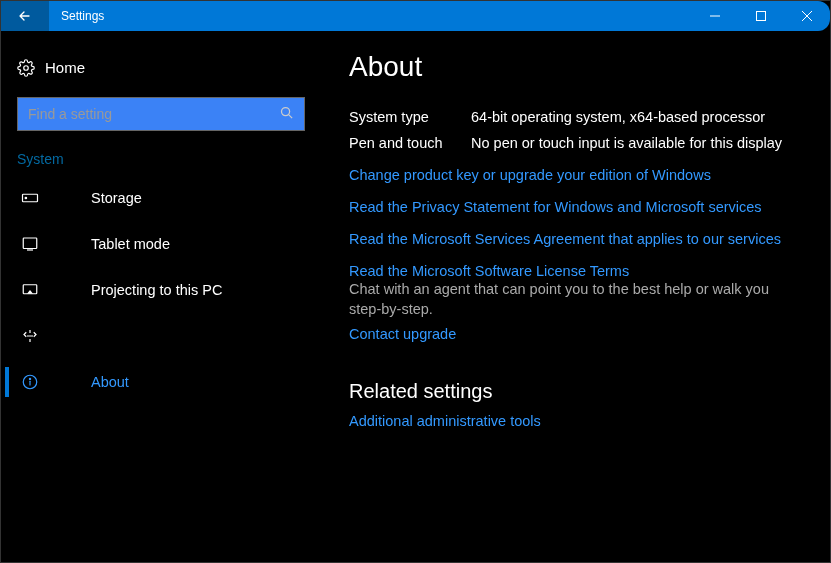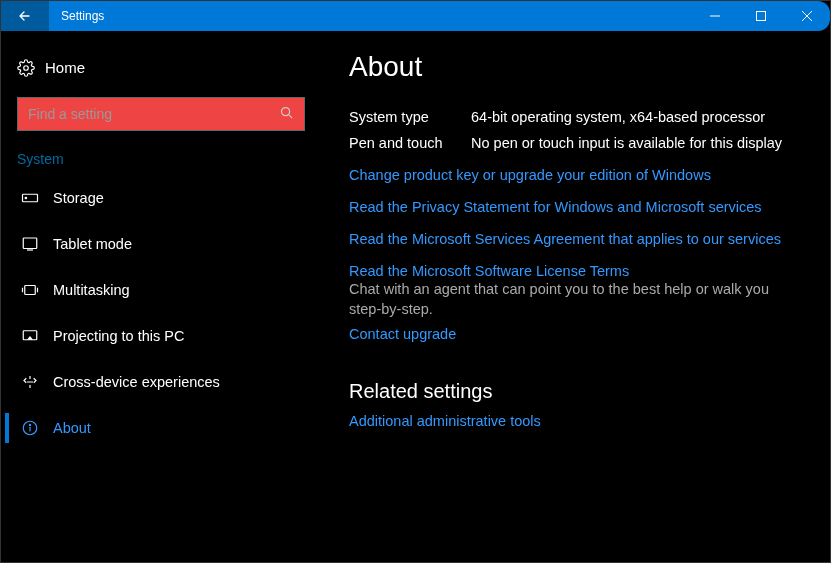--- a/index.html
+++ b/index.html
@@ -73,21 +73,21 @@
     .home-row .label {
       font-size: 15px;
     }
     .search-box {
       margin: 0 16px 20px 16px;
       border: 1px solid #666;
       height: 34px;
       display: flex;
       align-items: center;
       padding: 4px 10px;
-      background: #ef4444;
+      background: #3b82f6;
     }
     .search-box input {
       flex: 1;
       background: transparent;
       border: none;
       color: #fff;
       font-size: 14px;
       outline: none;
     }
     .search-box input::placeholder {
@@ -102,20 +102,21 @@
       padding: 0 16px 8px 16px;
     }
     .nav-item {
       display: flex;
       align-items: center;
       height: 46px;
       padding: 0 16px;
       cursor: pointer;
       border-left: 4px solid transparent;
       position: relative;
+      gap: 38px;
     }
     .nav-item .icon-slot {
       width: 32px;
       display: flex;
       align-items: center;
       color: #fff;
     }
     .nav-item .label {
       font-size: 14.5px;
     }
@@ -238,47 +239,37 @@
     <div class="nav-item">
       <span class="icon-slot">
         <svg width="18" height="18" viewBox="0 0 24 24" fill="none" stroke="currentColor" stroke-width="1.6">
             <rect x="3" y="4" width="18" height="14" rx="1"></rect>
             <path d="M8 20h8"></path>
           </svg>
       </span>
       <span class="label">Tablet mode</span>
     </div>
 
-    <div class="nav-item">
-      <span class="icon-slot">
-        <svg width="18" height="18" viewBox="0 0 24 24" fill="none" stroke="currentColor" stroke-width="1.6">
-            <rect x="5" y="6" width="14" height="12" rx="1"></rect>
-            <path d="M2 9v6M22 9v6"></path>
-          </svg>
-      </span>
-      <span class="label">Multitasking</span>
-    </div>
 
     <div class="nav-item">
       <span class="icon-slot">
         <svg width="18" height="18" viewBox="0 0 24 24" fill="none" stroke="currentColor" stroke-width="1.6">
             <rect x="3" y="5" width="18" height="12" rx="1"></rect>
             <path d="M12 12l-4 5h8z" fill="currentColor" stroke="none"></path>
           </svg>
       </span>
       <span class="label">Projecting to this PC</span>
     </div>
 
     <div class="nav-item">
       <span class="icon-slot">
         <svg width="18" height="18" viewBox="0 0 24 24" fill="none" stroke="currentColor" stroke-width="1.6">
             <path d="M7 7l-3 3 3 3M17 7l3 3-3 3M12 4v4M12 16v4M8 12h8"></path>
           </svg>
       </span>
-      <span class="label">Cross-device experiences</span>
     </div>
 
     <div class="nav-item active">
       <span class="icon-slot">
         <svg width="18" height="18" viewBox="0 0 24 24" fill="none" stroke="currentColor" stroke-width="1.6">
             <circle cx="12" cy="12" r="9"></circle>
             <path d="M12 16v-5" stroke-linecap="round"></path>
             <circle cx="12" cy="8" r="0.8" fill="currentColor"></circle>
           </svg>
       </span>

